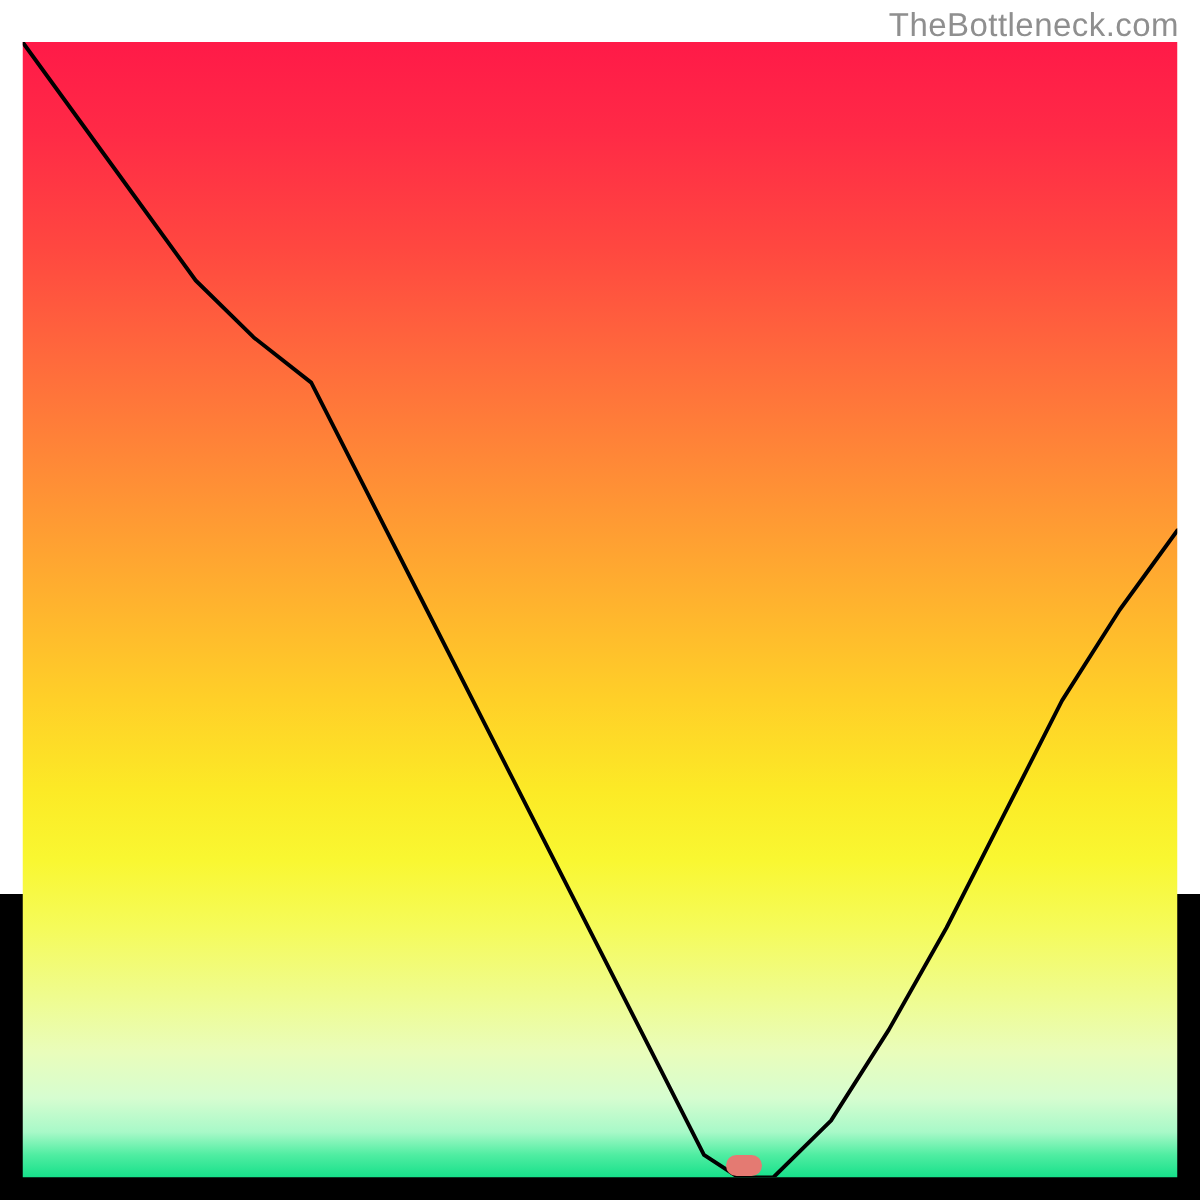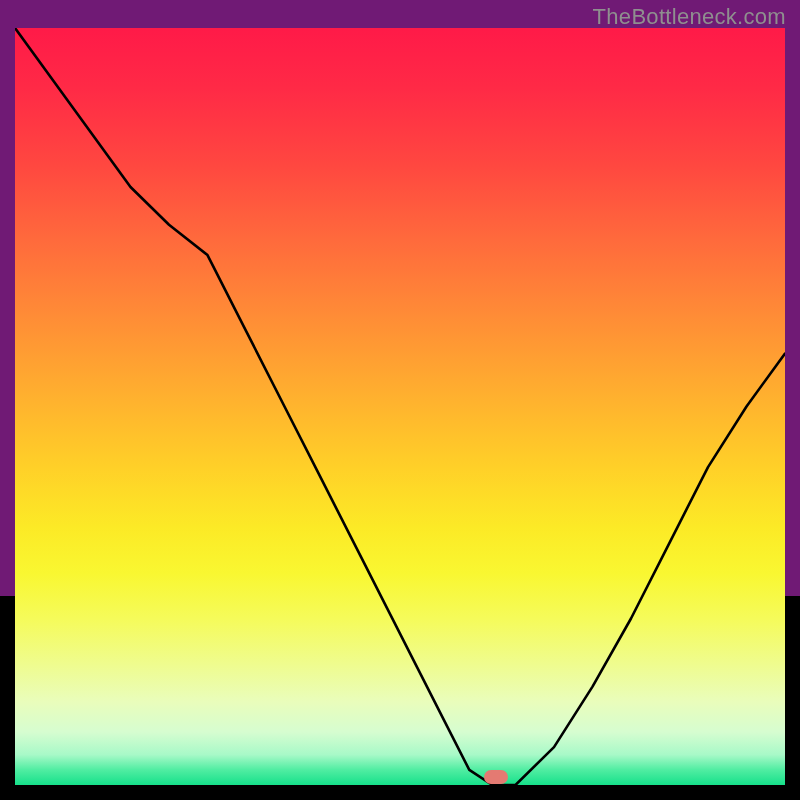--- a/index.html
+++ b/index.html
@@ -8,21 +8,21 @@
     width: 800px;
     height: 800px;
     background: #000;
     font-family: Arial, Helvetica, sans-serif;
     overflow: hidden;
   }
   .frame {
     position: relative;
     width: 800px;
     height: 596px;
-    background: #701a75;
+    background: #ffffff;
   }
   .source-label {
     position: absolute;
     top: 4px;
     right: 14px;
     color: #8f8f8f;
     font-size: 22px;
     letter-spacing: 0.3px;
     z-index: 5;
   }

